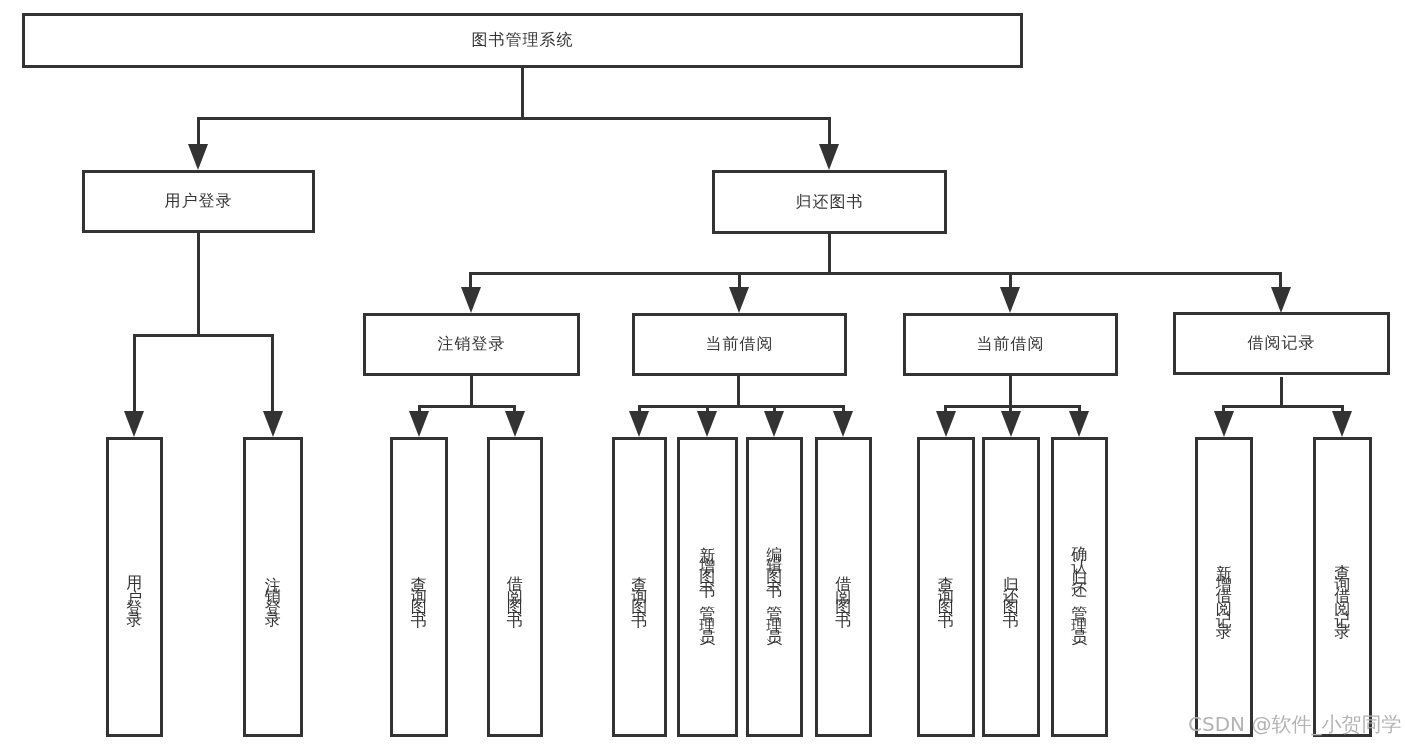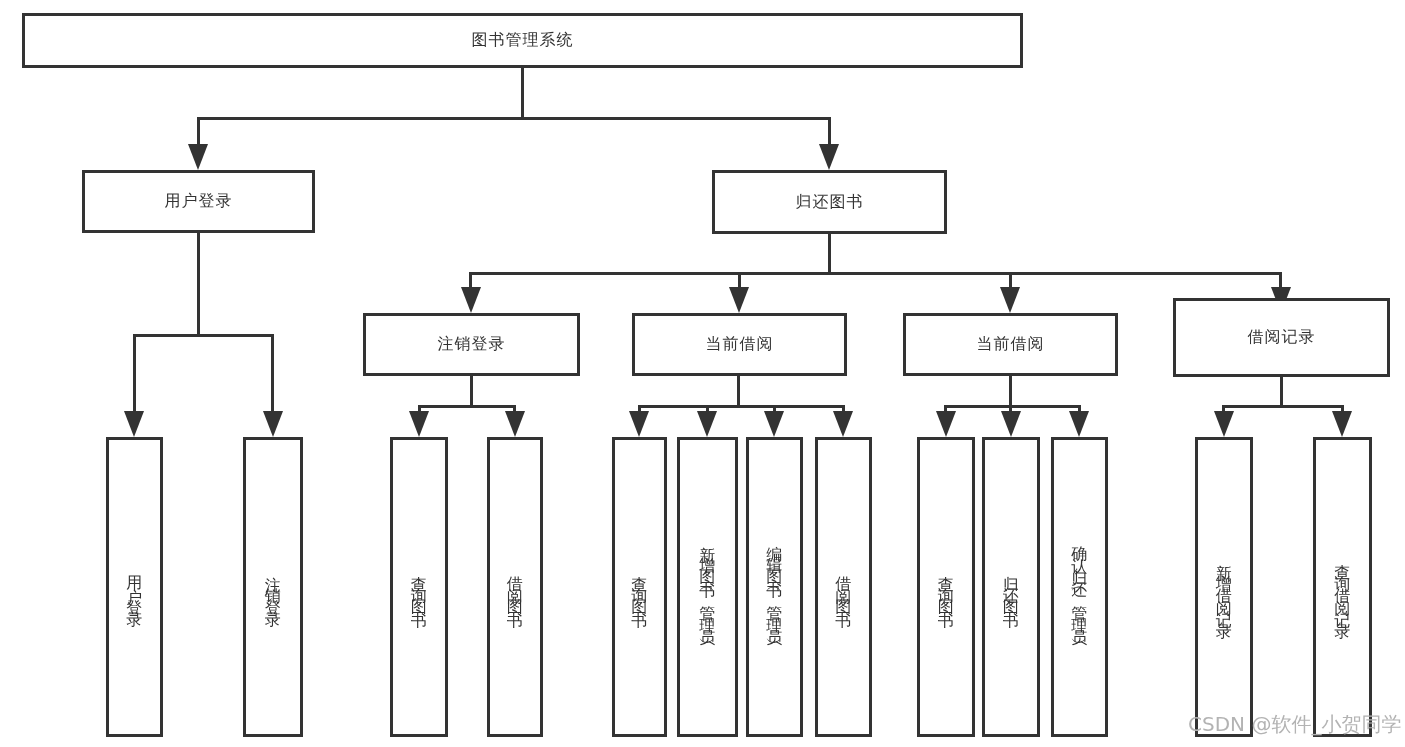--- a/index.html
+++ b/index.html
@@ -57,21 +57,21 @@
 
   <div class="box" style="left:363px;top:313px;width:217px;height:63px">
     <span class="lbl">注销登录</span>
   </div>
   <div class="box" style="left:632px;top:313px;width:215px;height:63px">
     <span class="lbl">当前借阅</span>
   </div>
   <div class="box" style="left:903px;top:313px;width:215px;height:63px">
     <span class="lbl">当前借阅</span>
   </div>
-  <div class="box" style="left:1173px;top:298px;width:217px;height:79px">
+  <div class="box" style="left:1173px;top:312px;width:217px;height:63px">
     <span class="lbl">借阅记录</span>
   </div>
 
   <div class="line" style="left:470px;top:375px;width:3px;height:33px"></div>
   <div class="line" style="left:418px;top:405px;width:98px;height:3px"></div>
   <div class="line" style="left:418px;top:405px;width:3px;height:8px"></div>
   <div class="line" style="left:513px;top:405px;width:3px;height:8px"></div>
   <div class="arrow" style="left:409px;top:411px"></div>
   <div class="arrow" style="left:505px;top:411px"></div>
 

